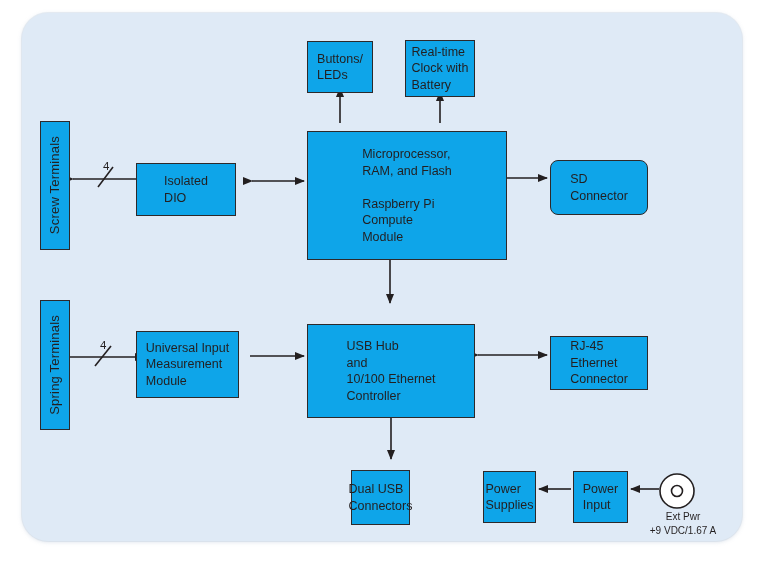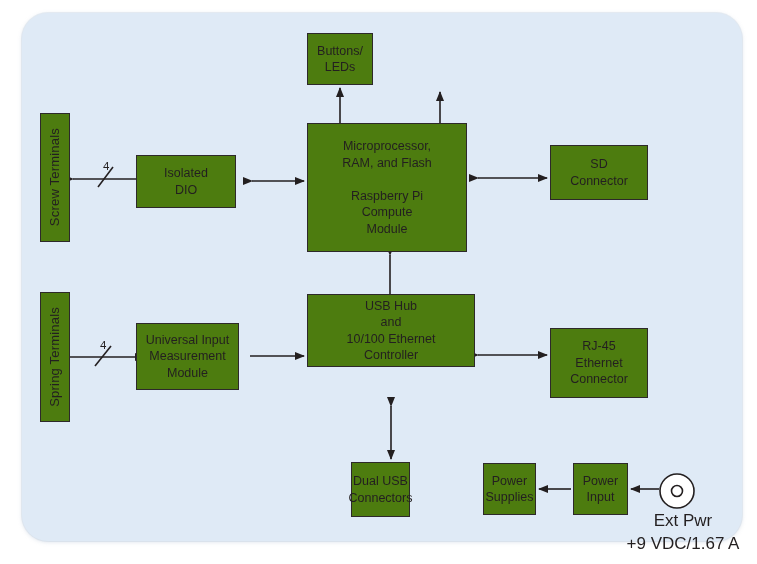--- a/index.html
+++ b/index.html
@@ -7,35 +7,35 @@
     position:relative;width:757px;height:564px;background:#ffffff;overflow:hidden;
     font-family:"Liberation Sans", sans-serif;color:#231f20;
   }
   #panel{
     position:absolute;left:22px;top:13px;width:720px;height:528px;
     background:#dfeaf6;border-radius:26px;
     box-shadow:0 0 0 1px rgba(175,195,215,0.25), 0 1px 4px rgba(150,170,195,0.35);
   }
   svg.wires{position:absolute;left:0;top:0;width:757px;height:564px;}
   .box{
-    position:absolute;background:#4d7c0f;border:1.6px solid #2d292a;
+    position:absolute;background:#0ea5e9;border:1.6px solid #2d292a;
     display:flex;align-items:center;justify-content:center;
-    text-align:center;white-space:pre-line;
-    font-size:12.5px;line-height:1.32;color:#231f20;box-sizing:border-box;
+    white-space:pre-line;
+    font-size:12.5px;line-height:1.32;color:#231f20;box-sizing:border-box;margin-top:8px;
   }
   .vlabel{
     writing-mode:vertical-rl;transform:rotate(180deg);
     font-size:13px;letter-spacing:.2px;white-space:nowrap;
   }
   .buswidth{
     position:absolute;font-size:11.5px;color:#231f20;line-height:1;
   }
   .extpwr-caption{
     position:absolute;left:608px;top:510px;width:150px;
-    text-align:center;font-size:17px;line-height:1.35;white-space:pre-line;
+    text-align:center;font-size:10px;line-height:1.35;white-space:pre-line;
   }
 </style>
 </head>
 <body>
 
 <div id="stage">
   <div id="panel"></div>
 
   <svg class="wires" viewBox="0 0 757 564" xmlns="http://www.w3.org/2000/svg">
     <defs>
@@ -72,47 +72,50 @@
     </g>
 
     <g>
       <circle cx="677" cy="491" r="17" fill="#ffffff" stroke="#231f20" stroke-width="1.6"></circle>
       <circle cx="677" cy="491" r="5.5" fill="#ffffff" stroke="#231f20" stroke-width="1.6"></circle>
     </g>
   </svg>
 
   <div class="box" style="left:307px;top:33px;width:66px;height:52px;">Buttons/
 LEDs</div>
+  <div class="box" style="left:405px;top:32px;width:70px;height:57px;">Real-time
+Clock with
+Battery</div>
 
   <div class="box" style="left:40px;top:113px;width:30px;height:129px;">
     <span class="vlabel">Screw Terminals</span>
   </div>
   <div class="box" style="left:40px;top:292px;width:30px;height:130px;">
     <span class="vlabel">Spring Terminals</span>
   </div>
 
   <div class="box" style="left:136px;top:155px;width:100px;height:53px;">Isolated
 DIO</div>
-  <div class="box" style="left:307px;top:123px;width:160px;height:129px;">Microprocessor,
+  <div class="box" style="left:307px;top:123px;width:200px;height:129px;">Microprocessor,
 RAM, and Flash
 
 Raspberry Pi
 Compute
 Module</div>
-  <div class="box" style="left:550px;top:145px;width:98px;height:55px;">SD
+  <div class="box" style="left:550px;top:152px;width:98px;height:55px;border-radius:8px;">SD
 Connector</div>
 
   <div class="box" style="left:136px;top:323px;width:103px;height:67px;">Universal Input
 Measurement
 Module</div>
-  <div class="box" style="left:307px;top:294px;width:168px;height:73px;">USB Hub
+  <div class="box" style="left:307px;top:316px;width:168px;height:94px;">USB Hub
 and
 10/100 Ethernet
 Controller</div>
-  <div class="box" style="left:550px;top:328px;width:98px;height:70px;">RJ-45
+  <div class="box" style="left:550px;top:328px;width:98px;height:54px;">RJ-45
 Ethernet
 Connector</div>
 
   <div class="box" style="left:351px;top:462px;width:59px;height:55px;">Dual USB
 Connectors</div>
   <div class="box" style="left:483px;top:463px;width:53px;height:52px;">Power
 Supplies</div>
   <div class="box" style="left:573px;top:463px;width:55px;height:52px;">Power
 Input</div>
 

